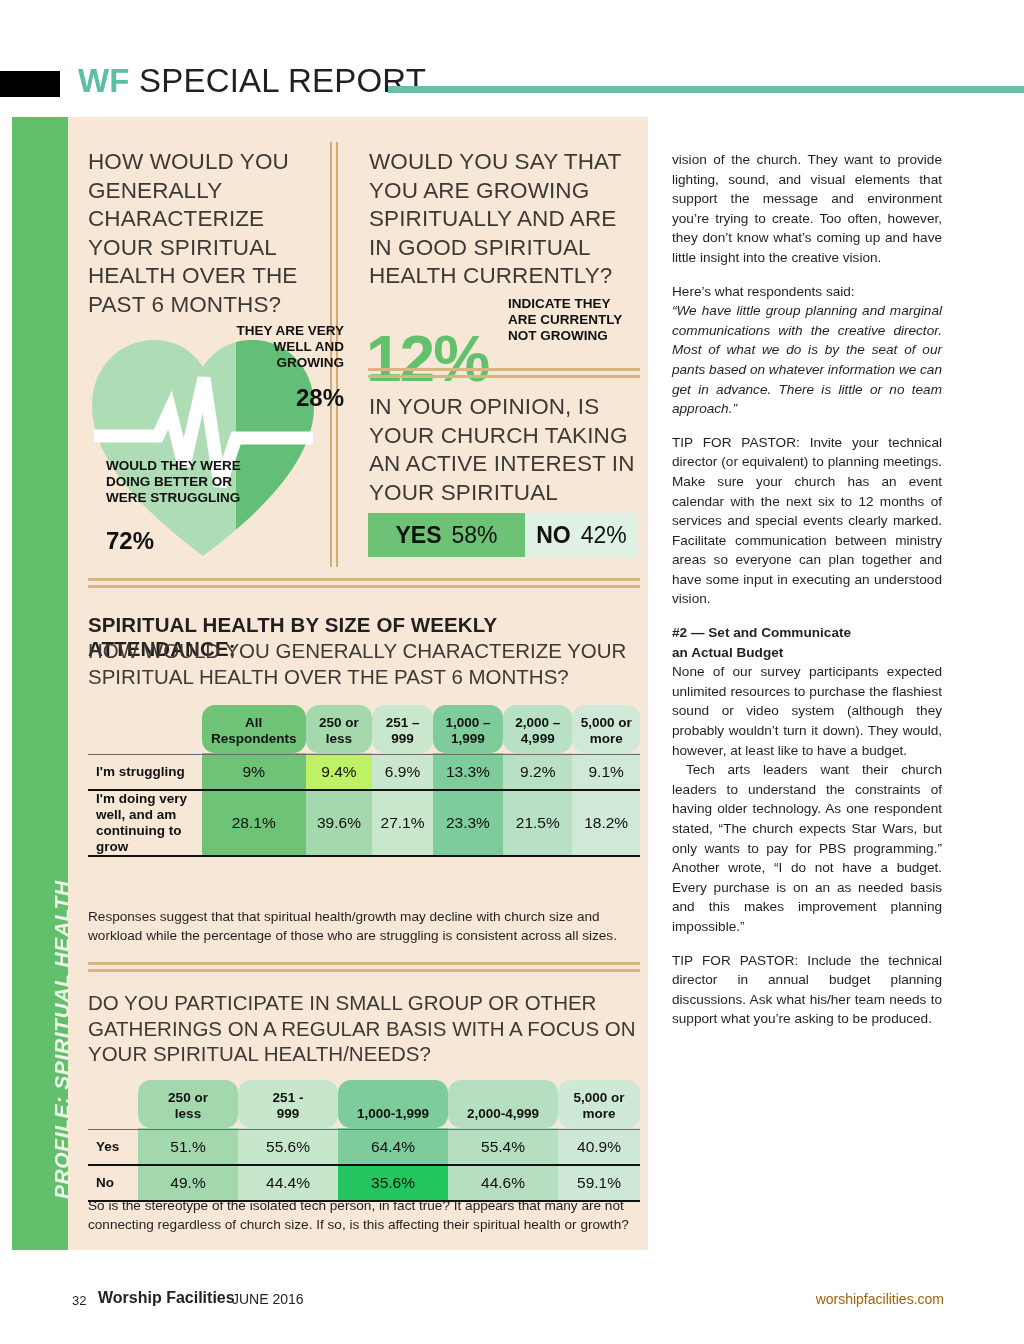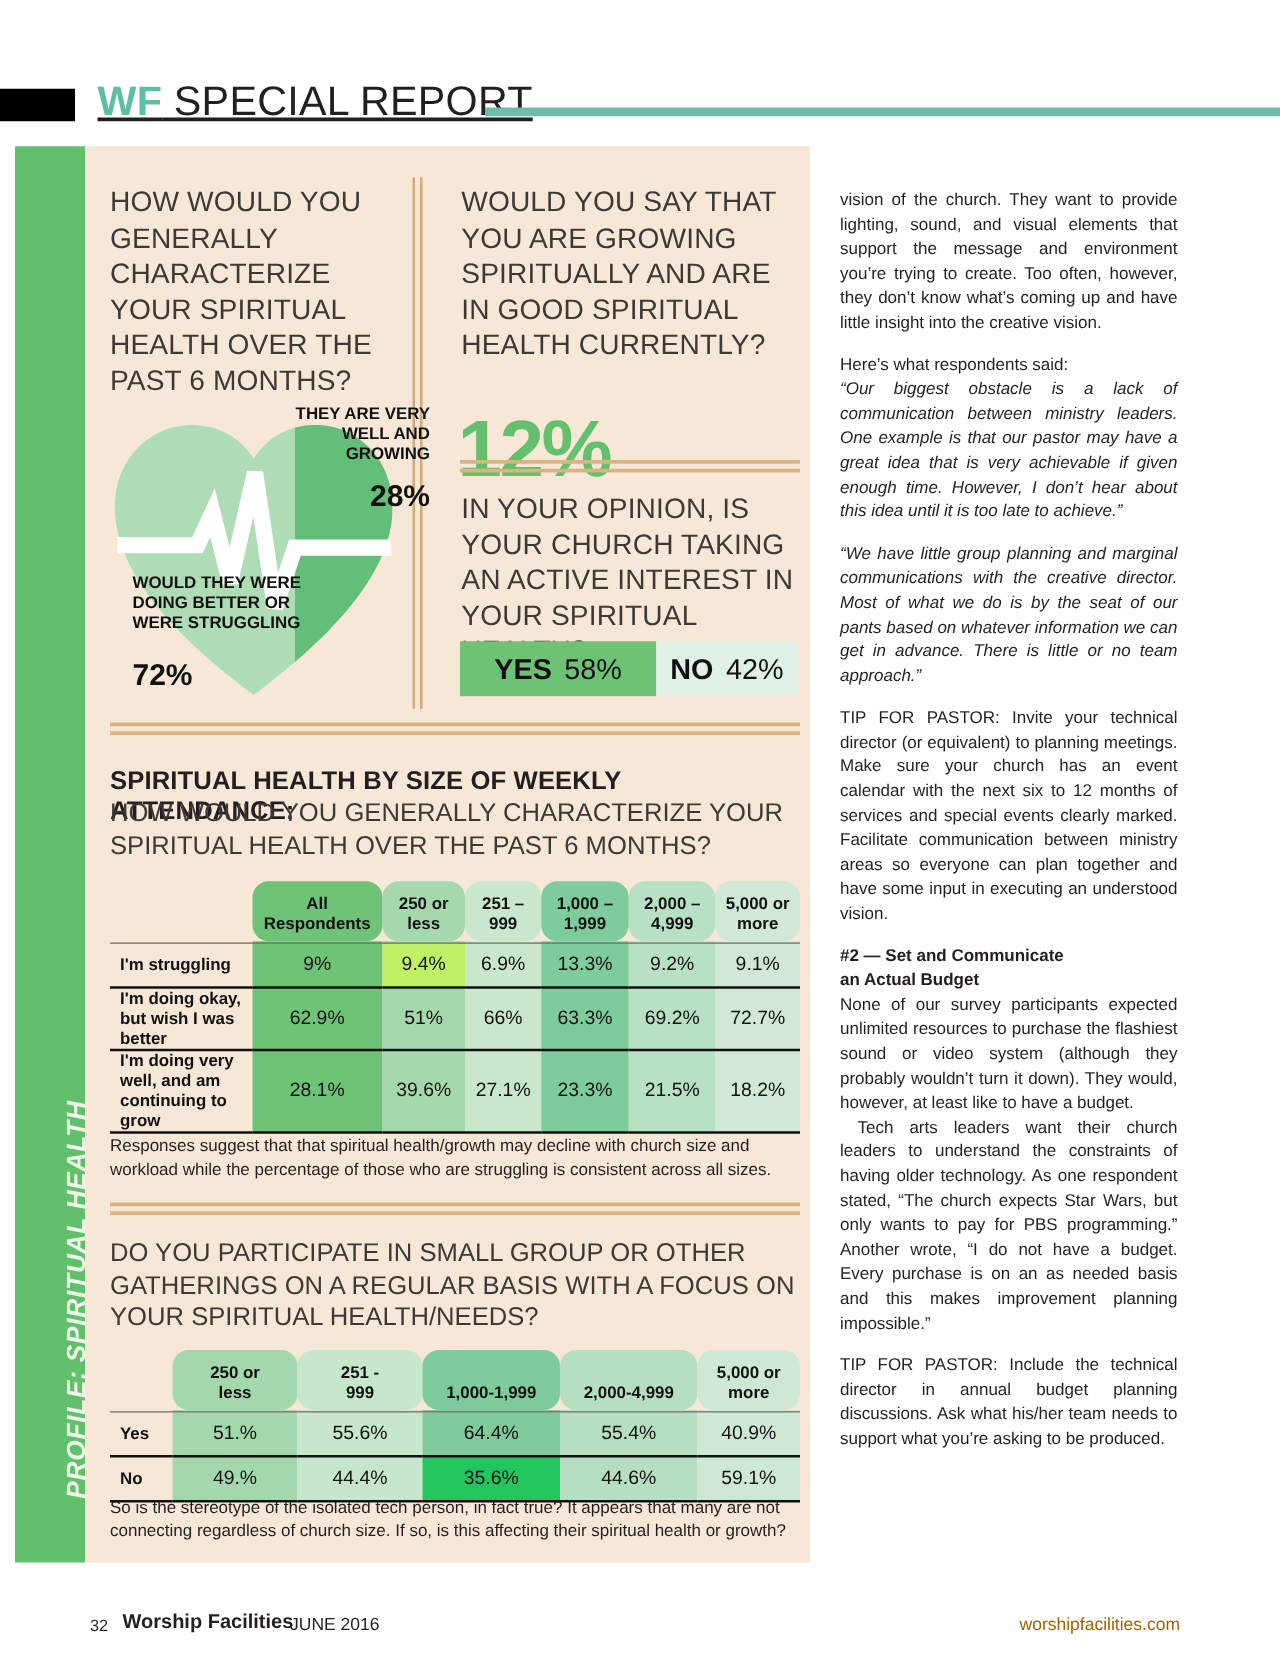--- a/index.html
+++ b/index.html
@@ -7,21 +7,21 @@
     width:1024px;height:1344px;background:#ffffff;
     font-family:"Liberation Sans", sans-serif;
     color:#231f20;overflow:hidden;position:relative;
   }
   .page{position:absolute;left:0;top:0;width:1024px;height:1344px;}
 
   
   .hdr{position:absolute;left:0;top:32px;width:1024px;height:42px;}
   .hdr-blackbar{position:absolute;left:0;top:39px;width:60px;height:26px;background:#000000;}
   .hdr-title{position:absolute;left:78px;top:30px;font-size:33px;letter-spacing:.2px;
-      font-weight:400;color:#231f20;white-space:nowrap;text-decoration:underline;}
+      font-weight:400;color:#231f20;white-space:nowrap;}
   .hdr-wf{color:#5cbfa5;font-weight:700;}
   .hdr-rule{position:absolute;left:388px;top:54px;right:0px;height:7px;background:#6fbda8;}
 
   
   .sidebar{position:absolute;left:12px;top:117px;width:56px;height:1133px;background:#62bf6b;}
   .sidebar-label{
     position:absolute;left:-490px;top:540px;width:1080px;
     transform:rotate(-90deg);transform-origin:center center;
     color:#eef7ea;font-weight:700;font-style:italic;font-size:21px;
     letter-spacing:.6px;text-align:left;padding-left:10px;box-sizing:border-box;
@@ -141,20 +141,21 @@
       <polyline points="6,118 70,118 82,92 96,148 116,60 132,168 148,120 225,120" fill="none" stroke="#ffffff" stroke-width="13" stroke-linejoin="miter" stroke-linecap="butt"></polyline>
     </svg>
     <div class="heart-lbl lbl-growing">THEY ARE VERY WELL AND GROWING</div>
     <div class="heart-lbl lbl-28">28%</div>
     <div class="heart-lbl lbl-wish">WOULD THEY WERE DOING BETTER OR WERE STRUGGLING</div>
     <div class="heart-lbl lbl-72">72%</div>
   </div>
 
   <div class="q q2">WOULD YOU SAY THAT YOU ARE GROWING SPIRITUALLY AND ARE IN GOOD SPIRITUAL HEALTH CURRENTLY?</div>
   <div class="big12">12%</div>
+  <div class="lbl12">INDICATE THEY ARE CURRENTLY NOT GROWING</div>
 
   <div class="hrule" style="left:368px;top:368px;width:272px;"></div>
   <div class="hrule2" style="left:368px;top:375px;width:272px;"></div>
 
   <div class="q q3">IN YOUR OPINION, IS YOUR CHURCH TAKING AN ACTIVE INTEREST IN YOUR SPIRITUAL HEALTH?</div>
 
   <div class="ynbar">
     <div class="yn-yes">
       <span class="yn-k">YES</span>
       <span class="yn-v">58%</span>
@@ -194,29 +195,20 @@
         <tr class="bline">
           <td class="rowlabel" style="height:34px;">I'm struggling</td>
           <td class="cell" style="background:#6ec376;">9%</td>
           <td class="cell" style="background:#bef264;">9.4%</td>
           <td class="cell" style="background:#c8e7cc;">6.9%</td>
           <td class="cell" style="background:#7ecb9c;">13.3%</td>
           <td class="cell" style="background:#b8e0c4;">9.2%</td>
           <td class="cell" style="background:#cfe9d6;">9.1%</td>
         </tr>
         <tr class="bline">
-          <td class="rowlabel" style="height:46px;">I'm doing okay, but wish I was better</td>
-          <td class="cell" style="background:#6ec376;">62.9%</td>
-          <td class="cell" style="background:#a5d8ad;">51%</td>
-          <td class="cell" style="background:#c8e7cc;">66%</td>
-          <td class="cell" style="background:#7ecb9c;">63.3%</td>
-          <td class="cell" style="background:#b8e0c4;">69.2%</td>
-          <td class="cell" style="background:#cfe9d6;">72.7%</td>
-        </tr>
-        <tr class="bline">
           <td class="rowlabel" style="height:58px;">I'm doing very well, and am continuing to grow</td>
           <td class="cell" style="background:#6ec376;">28.1%</td>
           <td class="cell" style="background:#a5d8ad;">39.6%</td>
           <td class="cell" style="background:#c8e7cc;">27.1%</td>
           <td class="cell" style="background:#7ecb9c;">23.3%</td>
           <td class="cell" style="background:#b8e0c4;">21.5%</td>
           <td class="cell" style="background:#cfe9d6;">18.2%</td>
         </tr>
       </tbody>
     </table>
@@ -263,21 +255,20 @@
           <td class="cell" style="background:#cde9d5;">59.1%</td>
         </tr>
       </tbody>
     </table>
 
   <div class="cap" style="left:88px;top:1197px;width:548px;">So is the stereotype of the isolated tech person, in fact true?  It appears that many are not connecting regardless of church size. If so, is this affecting their spiritual health or growth?</div>
 
   <div class="rcol">
     <p>vision of the church. They want to provide lighting, sound, and visual elements that support the message and environment you’re trying to create. Too often, however, they don’t know what’s coming up and have little insight into the creative vision.</p>
     <p class="tight">Here’s what respondents said:</p>
-    <p class="ital">“Our biggest obstacle is a lack of communication between ministry leaders. One example is that our pastor may have a great idea that is very achievable if given enough time. However, I don’t hear about this idea until it is too late to achieve.”</p>
     <p class="ital">“We have little group planning and marginal communications with the creative director. Most of what we do is by the seat of our pants based on whatever information we can get in advance. There is little or no team approach.”</p>
     <p>TIP FOR PASTOR: Invite your technical director (or equivalent) to planning meetings. Make sure your church has an event calendar with the next six to 12 months of services and special events clearly marked. Facilitate communication between ministry areas so everyone can plan together and have some input in executing an understood vision.</p>
     <p class="bold tight">#2 — Set and Communicate</p>
     <p class="bold tight">an Actual Budget</p>
     <p class="tight">None of our survey participants expected unlimited resources to purchase the flashiest sound or video system (although they probably wouldn’t turn it down). They would, however, at least like to have a budget.</p>
     <p class="indent">Tech arts leaders want their church leaders to understand the constraints of having older technology. As one respondent stated, “The church expects Star Wars, but only wants to pay for PBS programming.” Another wrote, “I do not have a budget. Every purchase is on an as needed basis and this makes improvement planning impossible.”</p>
     <p>TIP FOR PASTOR: Include the technical director in annual budget planning discussions. Ask what his/her team needs to support what you’re asking to be produced.</p>
   </div>
 
   <div class="foot">

